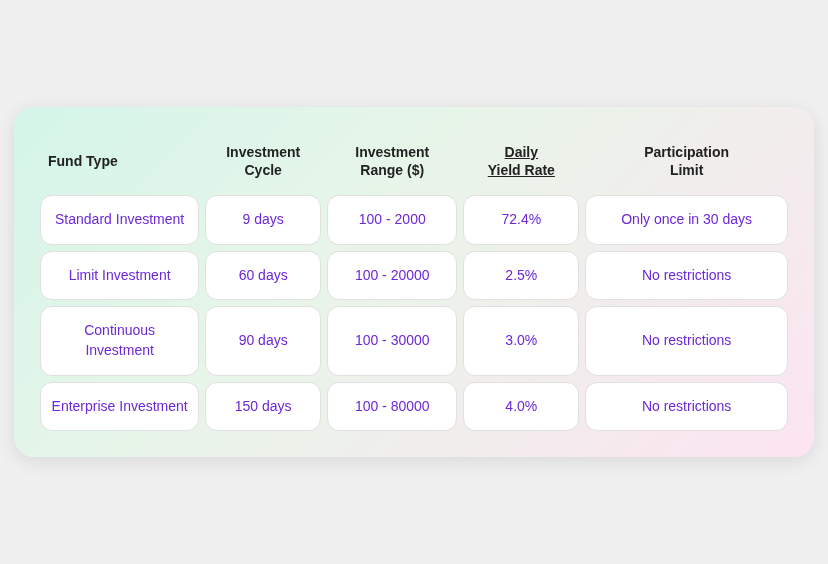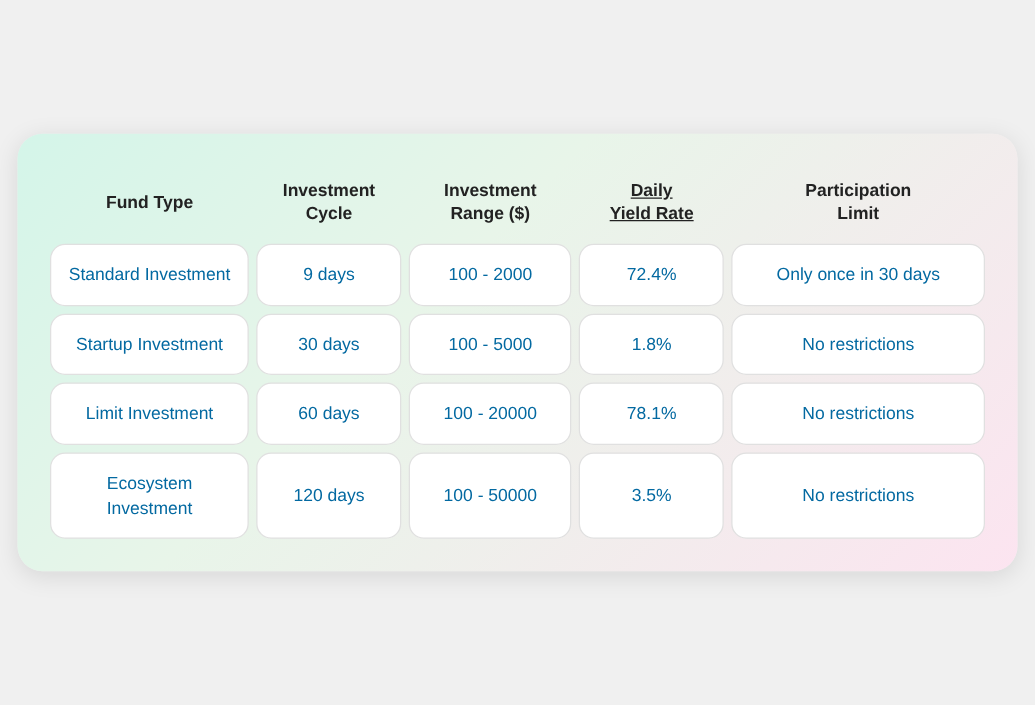--- a/index.html
+++ b/index.html
@@ -37,30 +37,30 @@
       font-weight: 700;
       font-size: 14px;
       color: #222;
       text-align: center;
       padding: 10px 8px;
       vertical-align: middle;
       line-height: 1.3;
     }
 
     thead tr th:first-child {
-      text-align: center;
+      text-align: left;
     }
 
     tbody tr td {
       background: white;
       border-radius: 12px;
       text-align: center;
       padding: 14px 10px;
       font-size: 14px;
-      color: #0369a1;
+      color: #6d28d9;
       vertical-align: middle;
       line-height: 1.4;
       border: 1.5px solid #e0e0e0;
     }
 
     tbody tr td:first-child {
       text-align: center;
       font-size: 14px;
     }
 
@@ -87,36 +87,36 @@
       </thead>
       <tbody id="table-body">
       <tr>
             <td>Standard Investment</td>
             <td>9 days</td>
             <td>100 - 2000</td>
             <td>72.4%</td>
             <td>Only once in 30 days</td>
           </tr>
           <tr>
-            <td>Startup Investment</td>
-            <td>30 days</td>
-            <td>100 - 5000</td>
-            <td>1.8%</td>
+            <td>Limit Investment</td>
+            <td>60 days</td>
+            <td>100 - 20000</td>
+            <td>2.5%</td>
             <td>No restrictions</td>
           </tr>
           <tr>
-            <td>Limit Investment</td>
-            <td>60 days</td>
-            <td>100 - 20000</td>
-            <td>78.1%</td>
+            <td>Continuous Investment</td>
+            <td>90 days</td>
+            <td>100 - 30000</td>
+            <td>3.0%</td>
             <td>No restrictions</td>
           </tr>
           <tr>
-            <td>Ecosystem Investment</td>
-            <td>120 days</td>
-            <td>100 - 50000</td>
-            <td>3.5%</td>
+            <td>Enterprise Investment</td>
+            <td>150 days</td>
+            <td>100 - 80000</td>
+            <td>4.0%</td>
             <td>No restrictions</td>
           </tr>
         </tbody>
     </table>
   </div>
 </div>
 
 </body></html>

